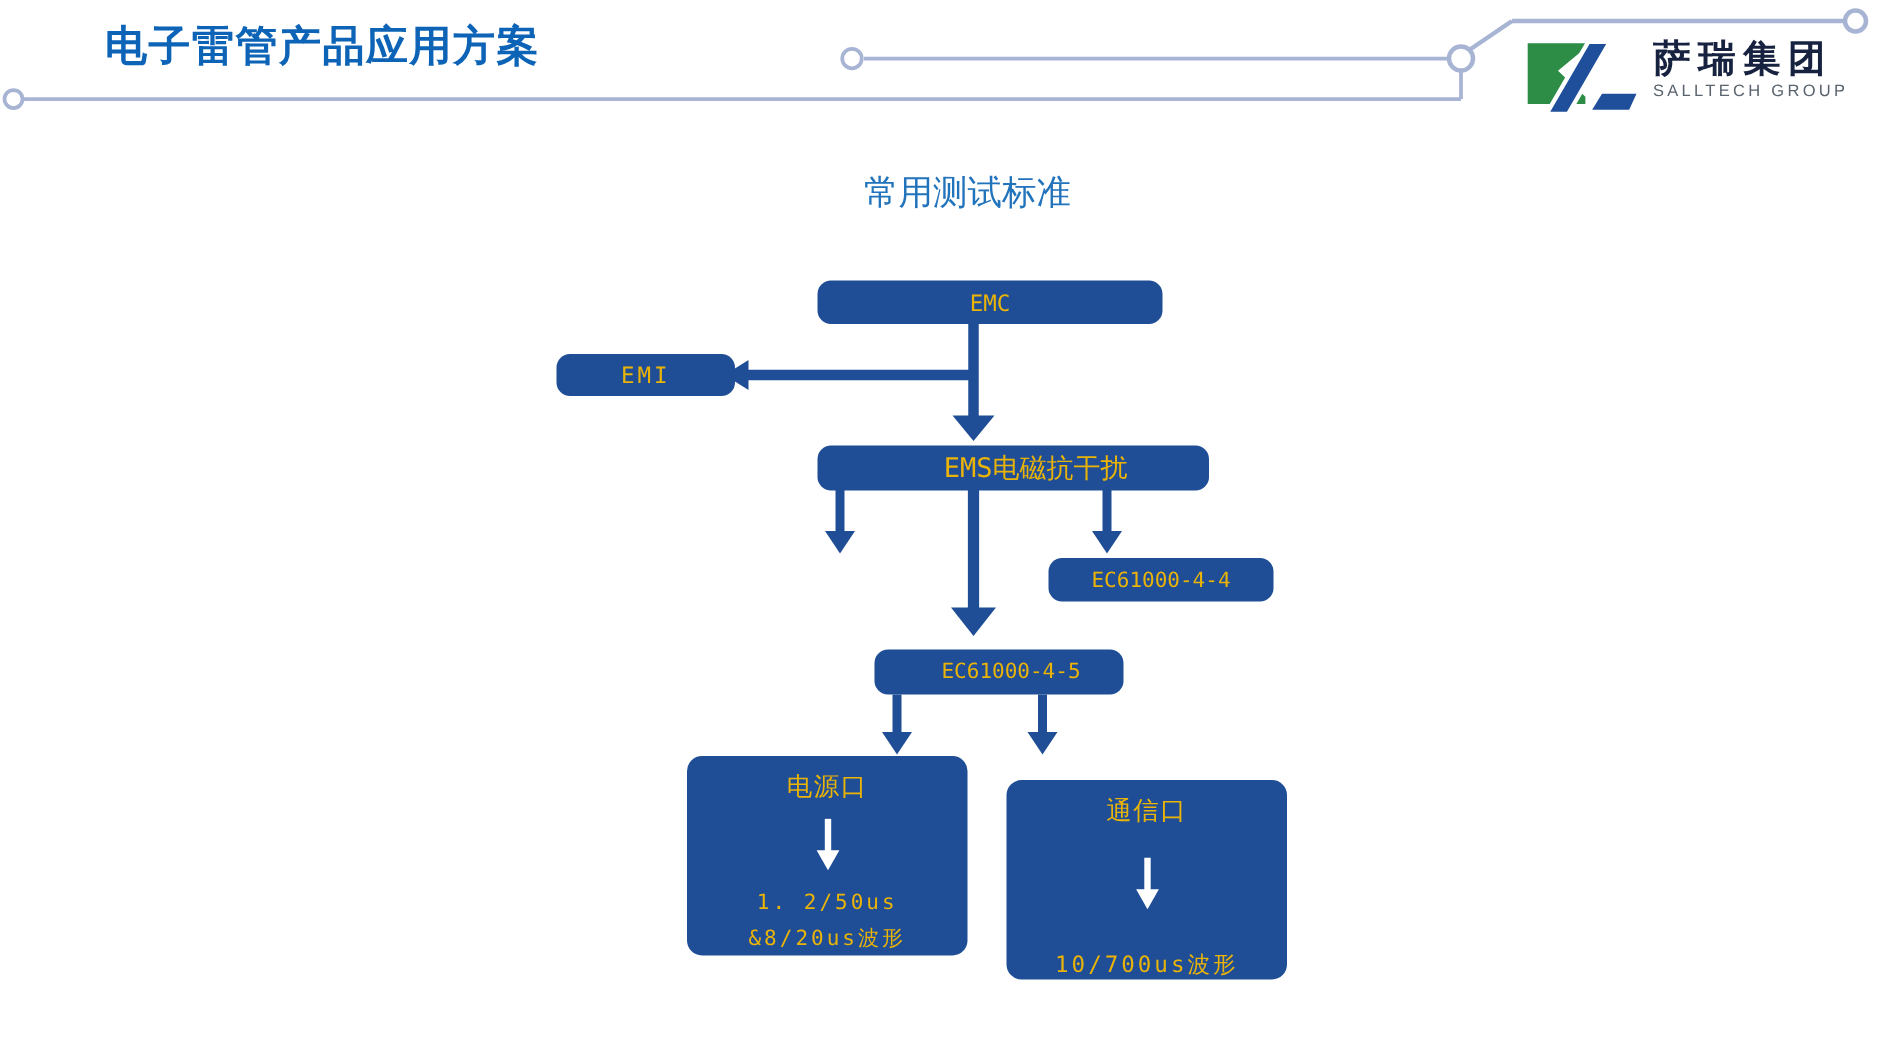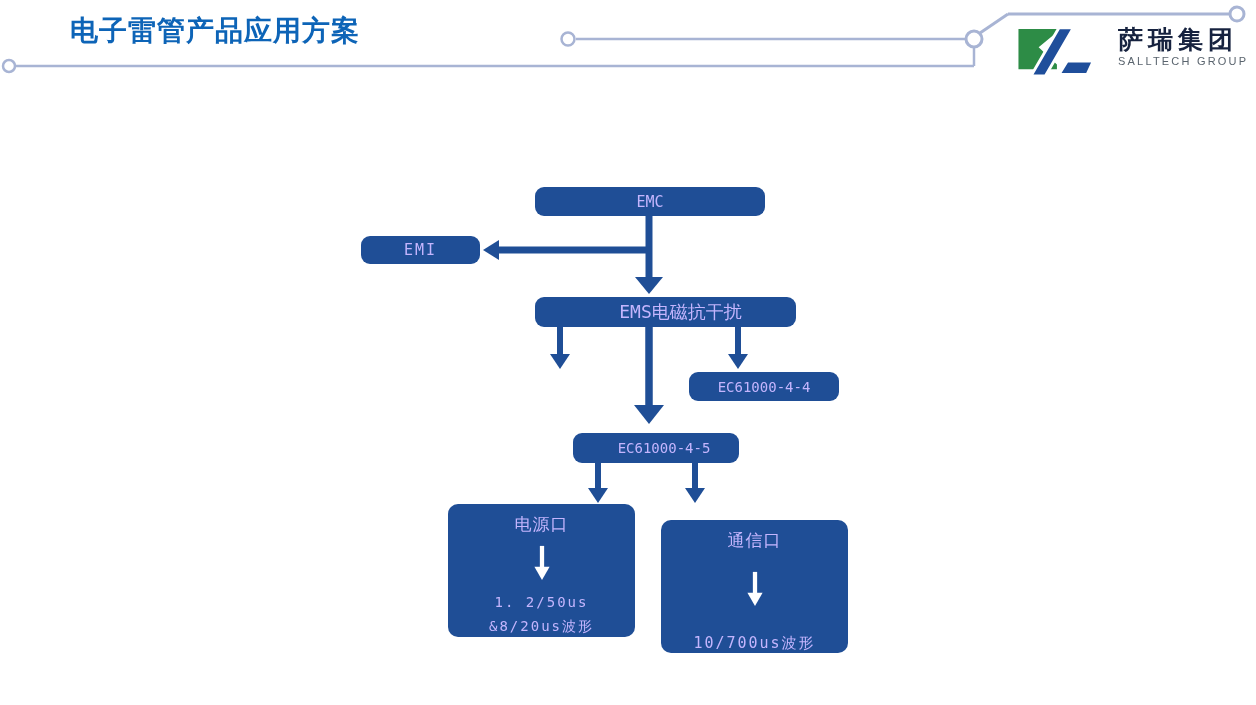--- a/index.html
+++ b/index.html
@@ -15,43 +15,44 @@
     position:absolute;left:70px;top:12px;
     font-size:28px;font-weight:bold;color:#0d64b7;
     letter-spacing:1px;white-space:nowrap;
   }
   .decor-svg{position:absolute;left:0;top:0;pointer-events:none;}
   .logo{
     position:absolute;left:1016px;top:26px;width:230px;height:54px;
     display:flex;align-items:flex-start;
   }
   .logo-mark{width:78px;height:50px;flex:0 0 auto;}
-  .logo-text{margin-left:24px;display:flex;flex-direction:column;}
+  .logo-text{margin-left:8px;display:flex;flex-direction:column;}
   .logo-cn{
     font-size:25px;font-weight:bold;color:#16223f;
     letter-spacing:5px;line-height:1.1;white-space:nowrap;
   }
   .logo-en{
     font-size:11px;color:#5a646e;letter-spacing:2.2px;
     margin-top:1px;white-space:nowrap;
   }
   
   .subtitle{
     position:absolute;left:495px;top:113px;width:300px;
     text-align:center;font-size:23px;color:#2173bb;
     font-family:"Liberation Sans",sans-serif;
   }
   .connector-svg{position:absolute;left:0;top:0;z-index:0;pointer-events:none;}
   .node{
     position:absolute;z-index:1;
-    background:#1f4e96;color:#c4b5fd;
+    background:#1f4e96;color:#eab308;
     border-radius:9px;
     display:flex;align-items:center;justify-content:center;
     font-family:"DejaVu Sans Mono","Liberation Mono",monospace;
     white-space:nowrap;
+    margin-left:10px;
   }
   .node-emc  {left:535px;top:187px;width:230px;height:29px;font-size:15px;}
   .node-emi  {left:361px;top:236px;width:119px;height:28px;font-size:15px;letter-spacing:2px;}
   .node-ems  {left:535px;top:297px;width:231px;height:30px;font-size:18px;padding-left:30px;}
   .node-ec42 {left:465px;top:372px;width:150px;height:29px;font-size:14px;}
   .node-ec44 {left:689px;top:372px;width:150px;height:29px;font-size:14px;}
   .node-ec45 {left:573px;top:433px;width:150px;height:30px;font-size:14px;padding-left:16px;}
   .node-big{
     flex-direction:column;justify-content:space-between;
     border-radius:10px;
@@ -92,20 +93,21 @@
       <polygon points="2,3 46,3 23,22 42,40 42,45 2,45" fill="#2d8c46"></polygon>
       <polygon points="44,2 59,2 30,52 15,52" fill="#1f4e9b" stroke="#ffffff" stroke-width="3"></polygon>
       <polygon points="53,37 79,37 73,50 45,50" fill="#1f4e9b" stroke="#ffffff" stroke-width="2"></polygon>
     </svg>
     <div class="logo-text">
       <span class="logo-cn">萨瑞集团</span>
       <span class="logo-en">SALLTECH GROUP</span>
     </div>
   </div>
 
+  <div class="subtitle">常用测试标准</div>
 
   <svg class="connector-svg" width="1256" height="705" viewBox="0 0 1256 705">
     <g stroke="#1f4e96" fill="#1f4e96">
 
       <line x1="649" y1="216" x2="649" y2="279" stroke-width="7"></line>
       <polygon points="635,277 663,277 649,294" stroke="none"></polygon>
 
       <line x1="498" y1="250" x2="652" y2="250" stroke-width="7"></line>
       <polygon points="499,240 499,260 483,250" stroke="none"></polygon>
 

